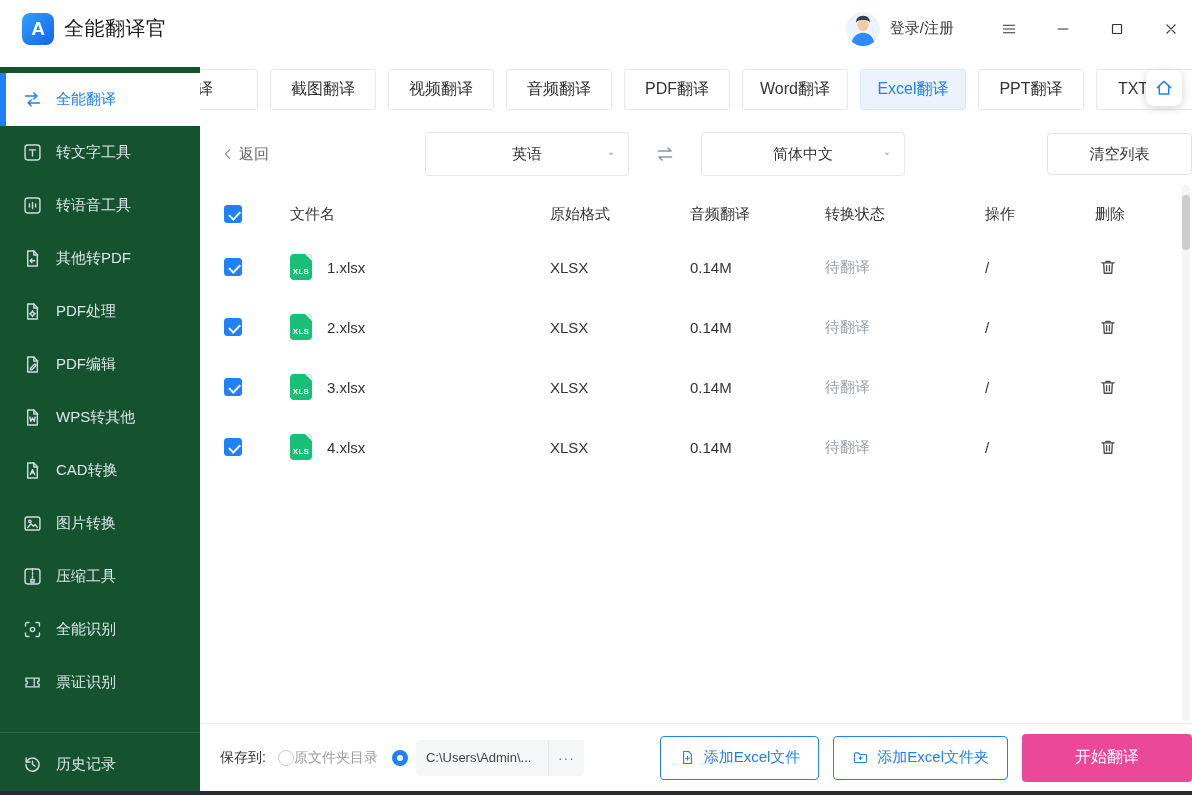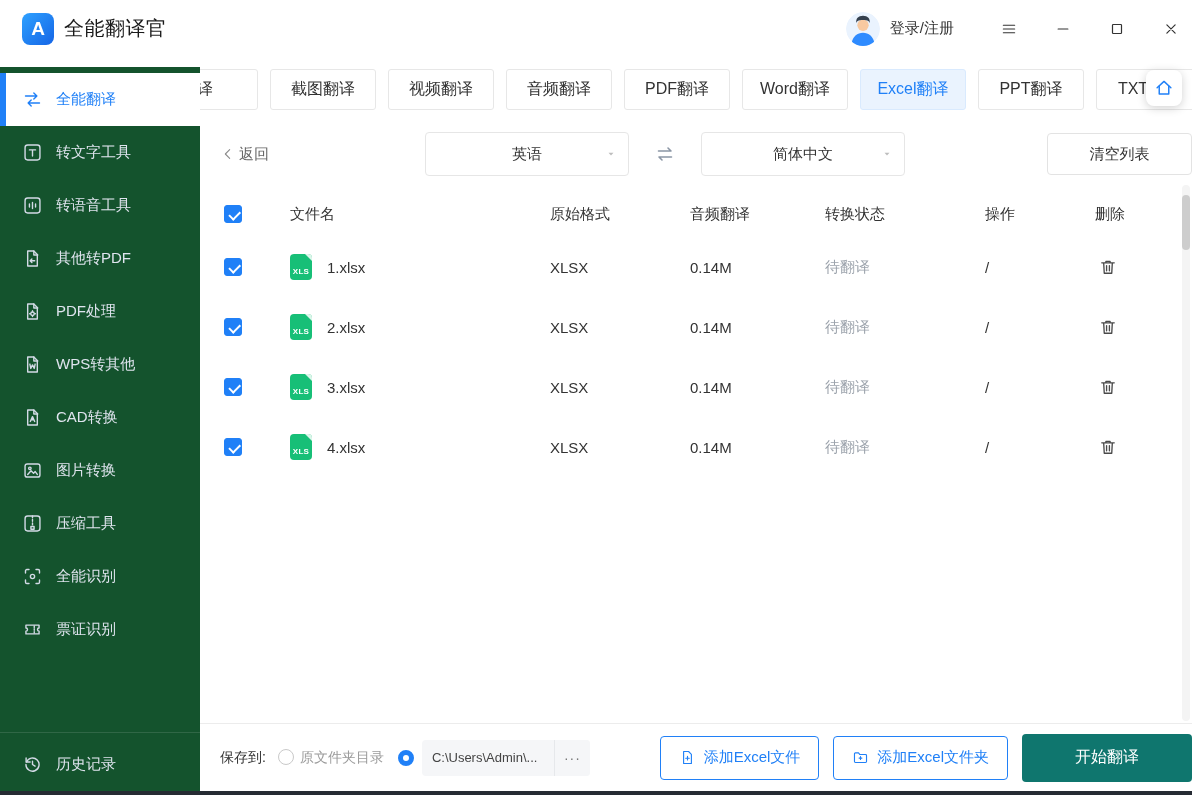--- a/index.html
+++ b/index.html
@@ -65,30 +65,30 @@
   .xls-box b{color:#fff;font-size:8px;font-weight:700;margin-bottom:4px;letter-spacing:.3px}
   .td.status{color:#9CA3AC}
   .del{display:flex;align-items:center}
   .trash{width:20px;height:20px;color:#4a4a4a;cursor:pointer;display:block;margin-left:3px}
 
   
   .footer{position:absolute;left:0;right:0;bottom:4px;height:68px;background:#fff;border-top:1px solid #ECECEC;display:flex;align-items:center;padding-left:20px;z-index:4}
   .save-label{font-size:14px;color:#333;white-space:nowrap}
   .radio{width:16px;height:16px;border-radius:50%;border:1px solid #C9C9C9;display:inline-block;background:#fff;cursor:pointer;flex:0 0 16px}
   .radio.checked{border:5px solid #2080F7}
-  .radio-group{display:flex;align-items:flex-start;gap:6px;margin-left:12px;cursor:pointer}
+  .radio-group{display:flex;align-items:center;gap:0;margin-left:12px;cursor:pointer}
   .radio-label{font-size:14px;color:#9B9B9B;white-space:nowrap}
   .custom-radio{margin-left:14px}
   .pathbox{display:flex;align-items:center;margin-left:8px;height:36px;background:#F5F6F8;border-radius:4px;overflow:hidden}
   .path-text{width:132px;padding:0 10px;font-size:13px;color:#444;line-height:36px;white-space:nowrap;overflow:hidden;cursor:text}
   .browse{width:36px;text-align:center;border-left:1px solid #E6E8EB;color:#777;line-height:36px;font-size:14px;cursor:pointer;background:#F5F6F8;height:36px;letter-spacing:1px}
   .foot-actions{margin-left:auto;display:flex;align-items:center}
   .ghost-btn{display:flex;align-items:center;gap:8px;height:44px;padding:8px 18px;border:1px solid #2080F7;color:#2080F7;background:#fff;border-radius:4px;font-size:15px;cursor:pointer;margin-left:14px;font-family:inherit;white-space:nowrap}
   .bicon{width:17px;height:17px;display:block}
-  .primary-btn{width:170px;height:48px;margin-left:14px;background:#0f766e;color:#fff;border:none;border-radius:4px;font-size:16px;cursor:pointer;font-family:inherit}
+  .primary-btn{width:170px;height:48px;margin-left:14px;background:#ec4899;color:#fff;border:none;border-radius:4px;font-size:16px;cursor:pointer;font-family:inherit}
   .bottom-strip{position:absolute;left:0;right:0;bottom:0;height:4px;background:#262B33;z-index:6}
 
   
   .scrollbar{position:absolute;right:2px;top:128px;bottom:74px;width:8px;background:#F4F4F4;border-radius:4px;z-index:2}
   .scrollbar .thumb{position:absolute;top:10px;left:0;width:8px;height:55px;background:#CDCDCD;border-radius:4px;cursor:pointer}
 </style>
 </head>
 <body>
 
 <div id="app">
@@ -180,20 +180,30 @@
             <svg viewBox="0 0 24 24" fill="none" stroke="currentColor" stroke-width="1.6" stroke-linecap="round" stroke-linejoin="round">
               <path d="M6.5 3.5h7l4 4v13h-11z"></path>
               <path d="M13.5 3.5V8H18"></path>
               <circle cx="12" cy="14.5" r="2"></circle>
               <path d="M12 11.2v1M12 16.8v1M8.7 14.5h1M14.3 14.5h1"></path>
             </svg>
           </span>
           <span class="nav-label">PDF处理</span>
         </div>
 
+        <div class="nav-item">
+          <span class="nav-icon">
+            <svg viewBox="0 0 24 24" fill="none" stroke="currentColor" stroke-width="1.6" stroke-linecap="round" stroke-linejoin="round">
+              <path d="M6.5 3.5h7l4 4v13h-11z"></path>
+              <path d="M13.5 3.5V8H18"></path>
+              <path d="m10 16 4.6-4.6 1.6 1.6-4.6 4.6-2.1.5z"></path>
+            </svg>
+          </span>
+          <span class="nav-label">PDF编辑</span>
+        </div>
 
         <div class="nav-item">
           <span class="nav-icon">
             <svg viewBox="0 0 24 24" fill="none" stroke="currentColor" stroke-width="1.6" stroke-linecap="round" stroke-linejoin="round">
               <path d="M6.5 3.5h7l4 4v13h-11z"></path>
               <path d="M13.5 3.5V8H18"></path>
               <path d="m9 11.5 1 5 2-4 2 4 1-5"></path>
             </svg>
           </span>
           <span class="nav-label">WPS转其他</span>

